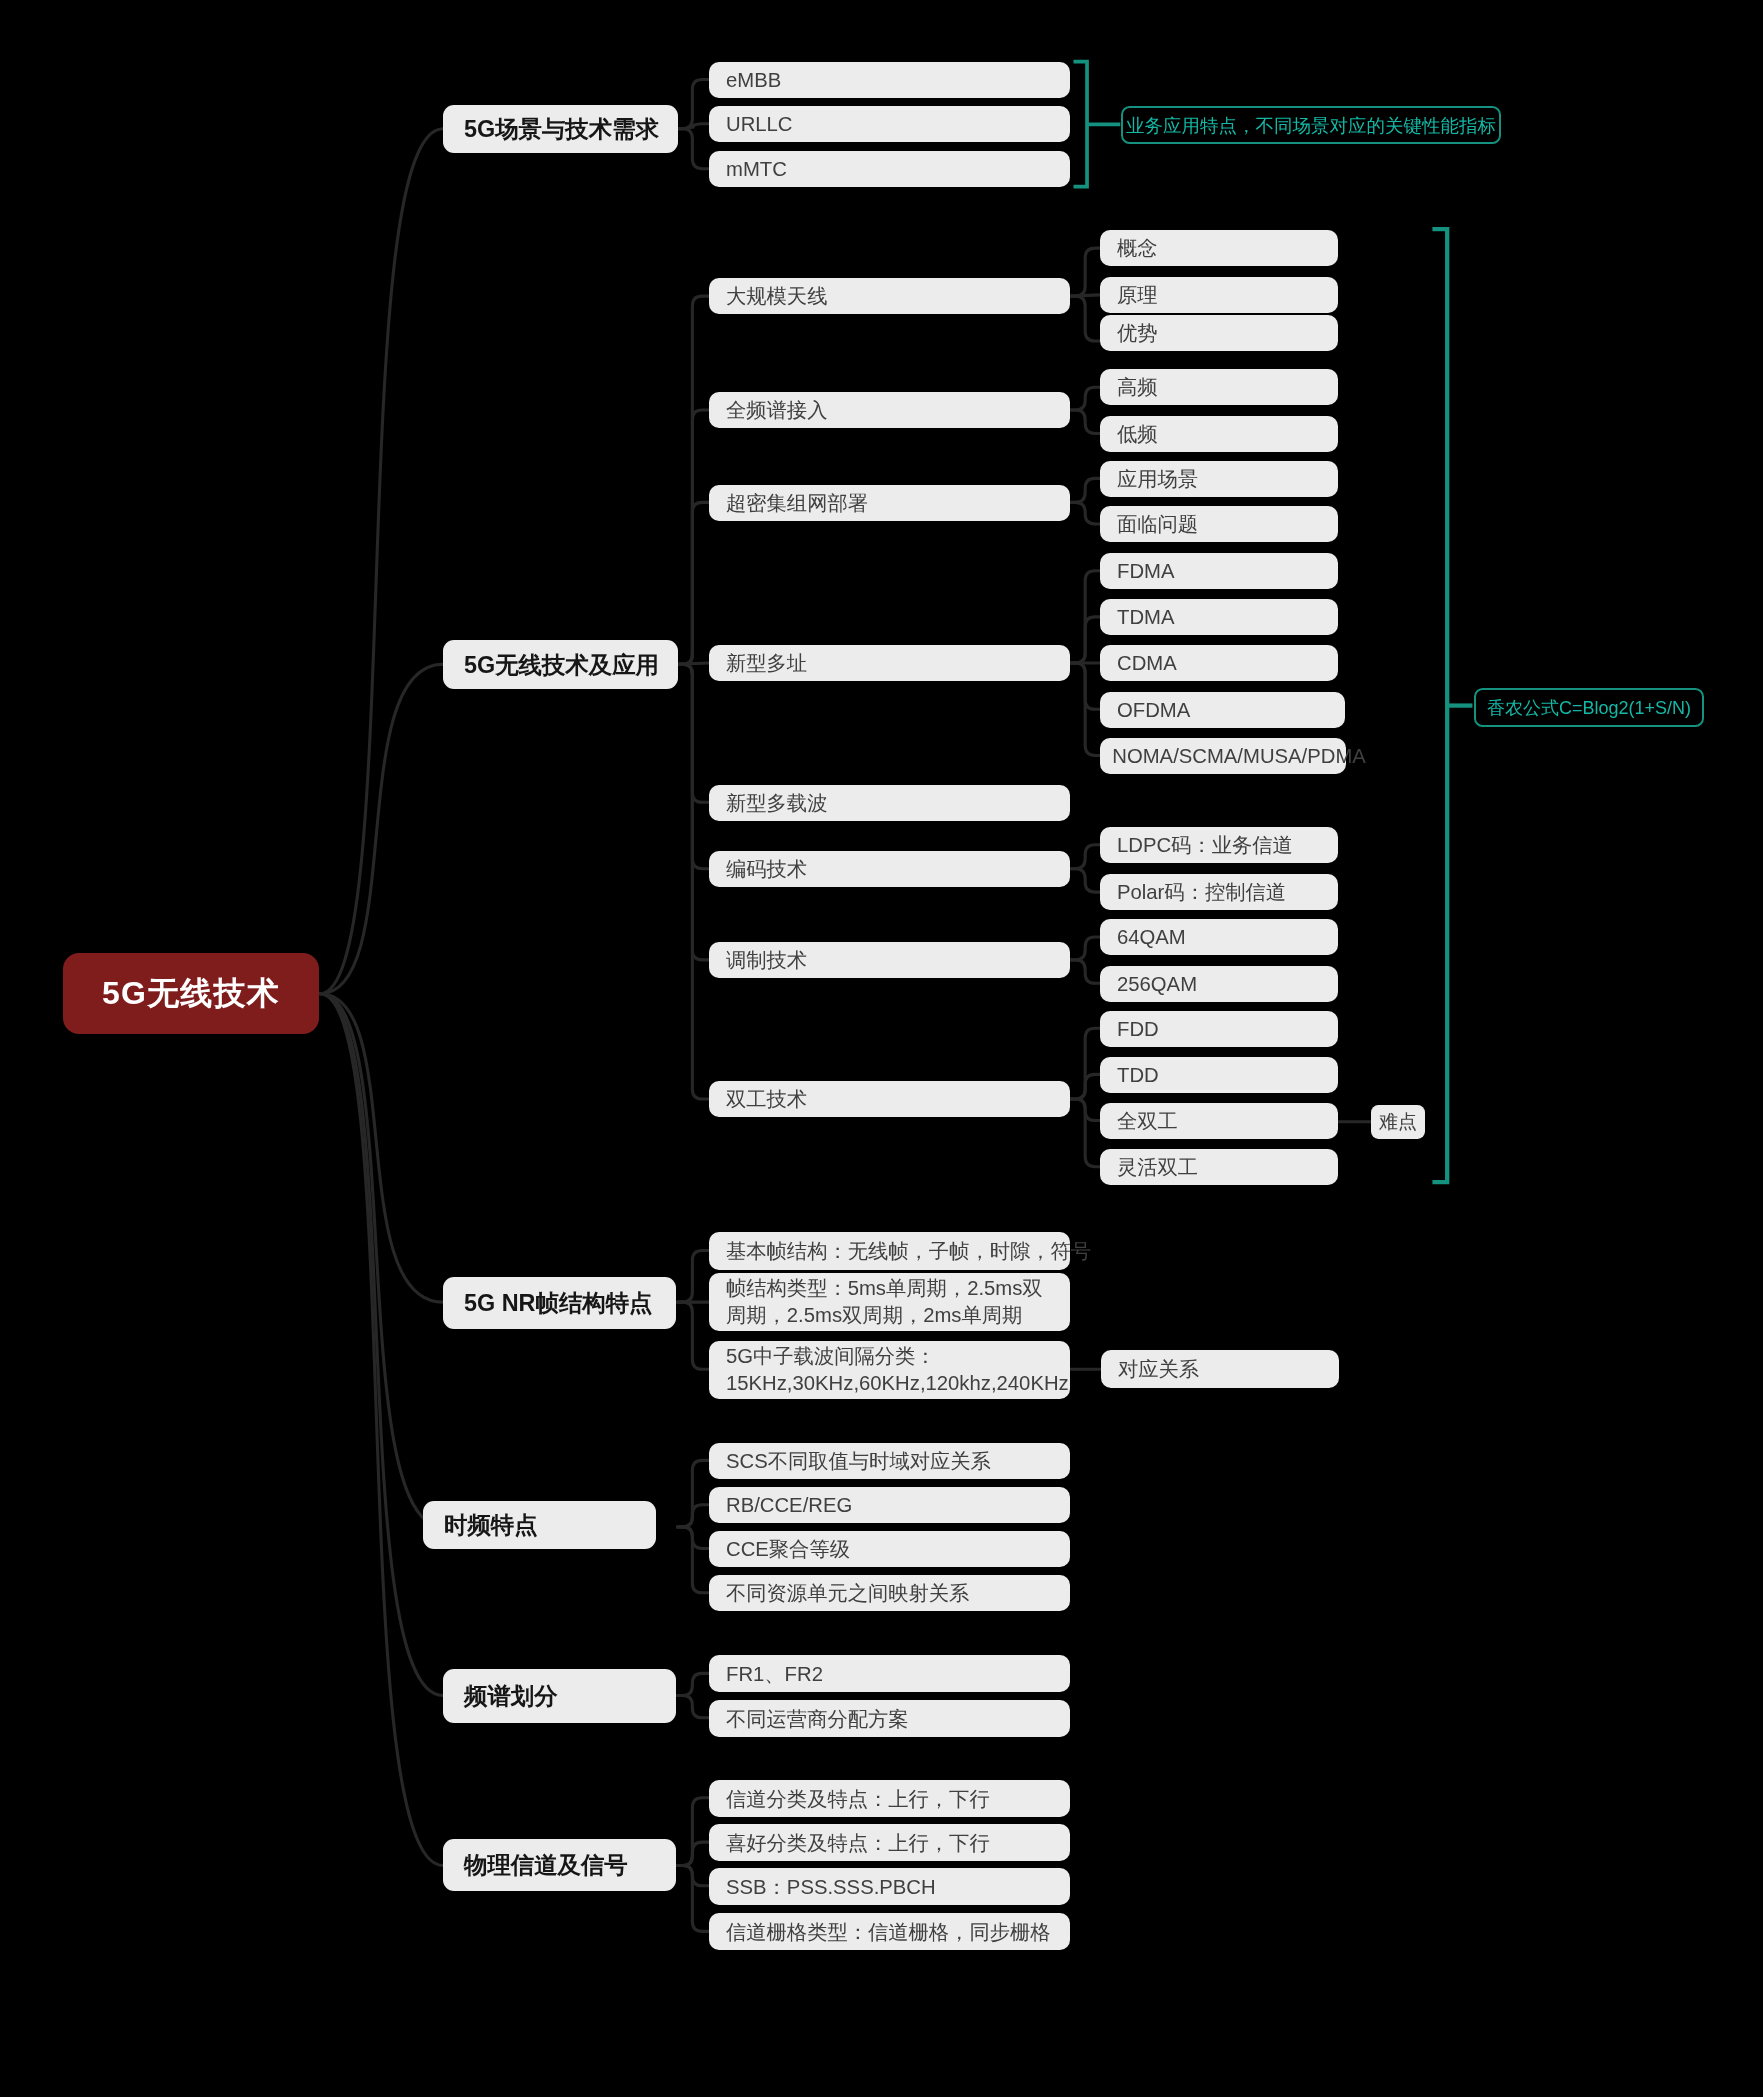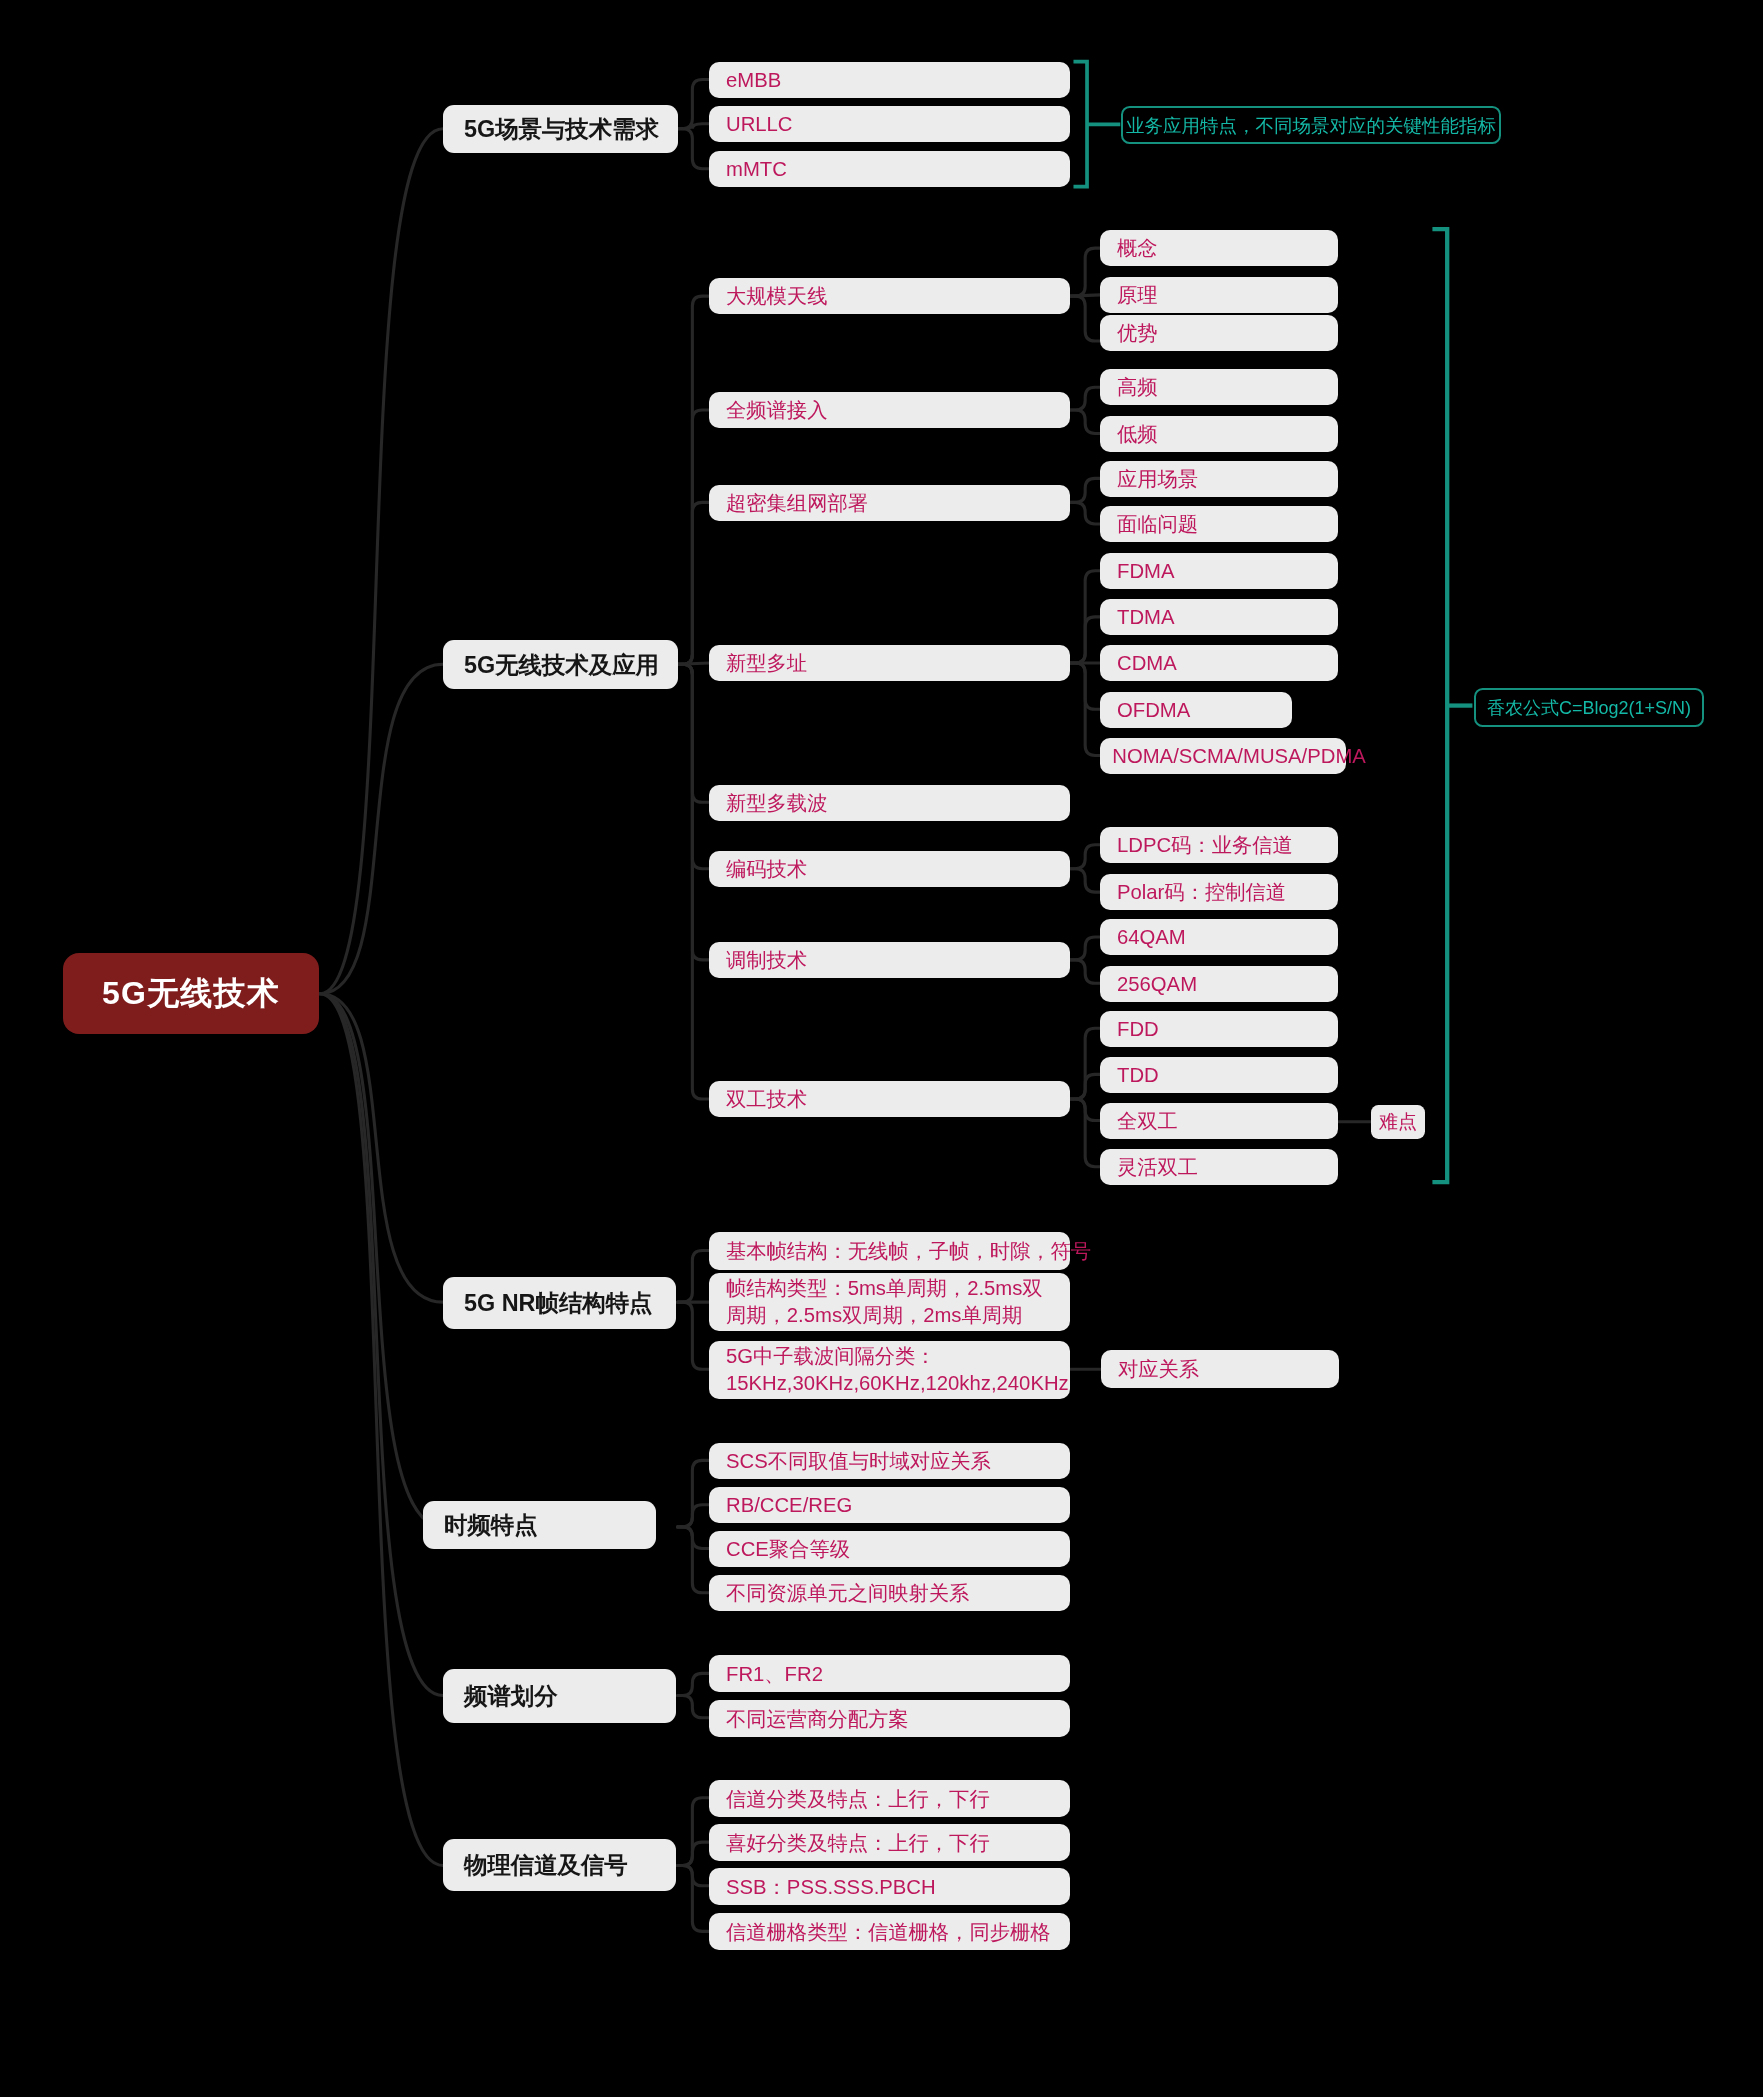--- a/index.html
+++ b/index.html
@@ -3,21 +3,21 @@
 <meta charset="utf-8">
 <style>
   html,body{margin:0;padding:0;background:#000;}
   #canvas{position:relative;width:1764px;height:2097px;background:#000;overflow:hidden;
           font-family:"Liberation Sans","DejaVu Sans",sans-serif;}
   #wires{position:absolute;left:0;top:0;}
   .wire{fill:none;stroke:#272727;stroke-width:5;stroke-linecap:round;}
   .brace{fill:none;stroke:#15917f;stroke-width:6;}
   .brace.thick{stroke-width:7;}
   .node{position:absolute;background:#ececec;border-radius:10px;display:flex;align-items:center;
-        color:#be185d;font-size:20.3px;padding:0 17px;box-sizing:border-box;white-space:nowrap;}
+        color:#404040;font-size:20.3px;padding:0 17px;box-sizing:border-box;white-space:nowrap;}
   .n1{font-weight:bold;color:#161616;font-size:23.4px;border-radius:11px;padding:0 21px;}
   .root{background:#7f1d1d;color:#fff;font-weight:bold;font-size:32px;border-radius:16px;
         justify-content:center;padding:0;letter-spacing:1.2px;}
   .multi{white-space:normal;line-height:1.34;padding:5px 17px;}
   .mini{justify-content:center;padding:5px;font-size:19px;border-radius:7.4px;}
   .callout{position:absolute;border:2.5px solid #15917f;border-radius:8.6px;display:flex;align-items:center;
            justify-content:center;color:#14b8a6;font-size:18.5px;box-sizing:border-box;background:transparent;
            white-space:nowrap;}
 </style>
 </head>
@@ -107,21 +107,21 @@
   <div class="node" style="left:1100px;top:230px;width:238px;height:36px">概念</div>
   <div class="node" style="left:1100px;top:277px;width:238px;height:36px">原理</div>
   <div class="node" style="left:1100px;top:315px;width:238px;height:36px">优势</div>
   <div class="node" style="left:1100px;top:369px;width:238px;height:36px">高频</div>
   <div class="node" style="left:1100px;top:416px;width:238px;height:36px">低频</div>
   <div class="node" style="left:1100px;top:461px;width:238px;height:36px">应用场景</div>
   <div class="node" style="left:1100px;top:506px;width:238px;height:36px">面临问题</div>
   <div class="node" style="left:1100px;top:553px;width:238px;height:36px">FDMA</div>
   <div class="node" style="left:1100px;top:599px;width:238px;height:36px">TDMA</div>
   <div class="node" style="left:1100px;top:645px;width:238px;height:36px">CDMA</div>
-  <div class="node" style="left:1100px;top:692px;width:192px;height:36px">OFDMA</div>
+  <div class="node" style="left:1100px;top:692px;width:245px;height:36px">OFDMA</div>
   <div class="node" style="left:1100px;top:738px;width:246px;height:36px;padding:0 12.3px">NOMA/SCMA/MUSA/PDMA</div>
   <div class="node" style="left:1100px;top:827px;width:238px;height:36px">LDPC码：业务信道</div>
   <div class="node" style="left:1100px;top:874px;width:238px;height:36px">Polar码：控制信道</div>
   <div class="node" style="left:1100px;top:919px;width:238px;height:36px">64QAM</div>
   <div class="node" style="left:1100px;top:966px;width:238px;height:36px">256QAM</div>
   <div class="node" style="left:1100px;top:1011px;width:238px;height:36px">FDD</div>
   <div class="node" style="left:1100px;top:1057px;width:238px;height:36px">TDD</div>
   <div class="node" style="left:1100px;top:1103px;width:238px;height:36px">全双工</div>
   <div class="node" style="left:1100px;top:1149px;width:238px;height:36px">灵活双工</div>
   <div class="node mini" style="left:1371px;top:1105px;width:54px;height:34px">难点</div>

